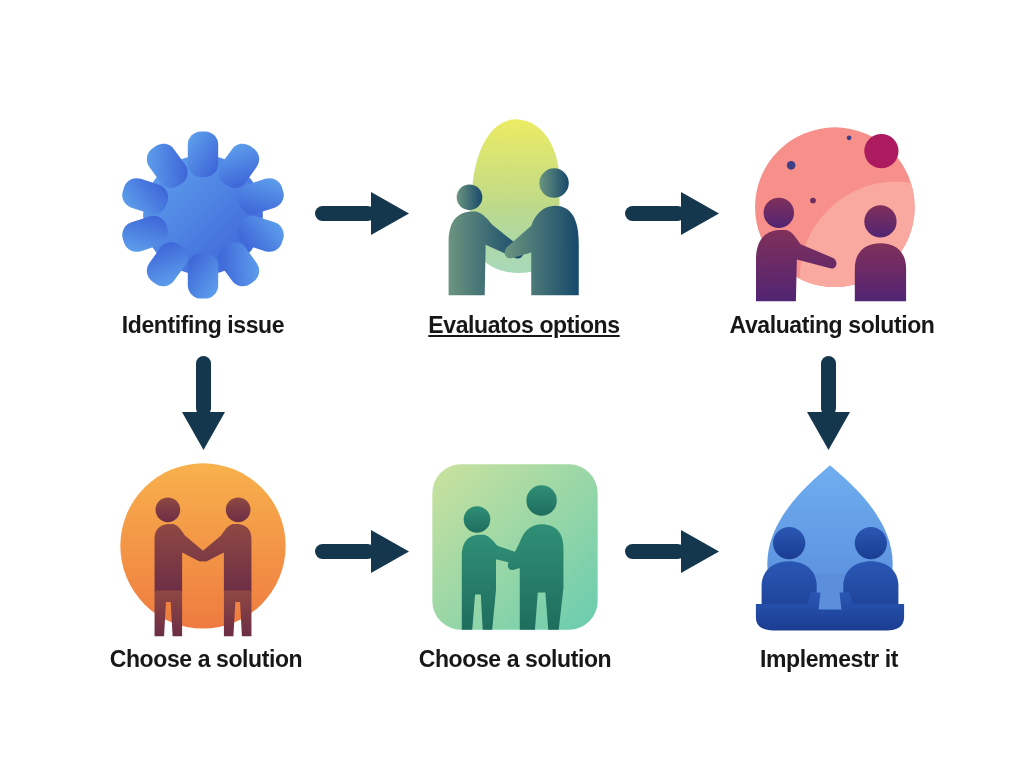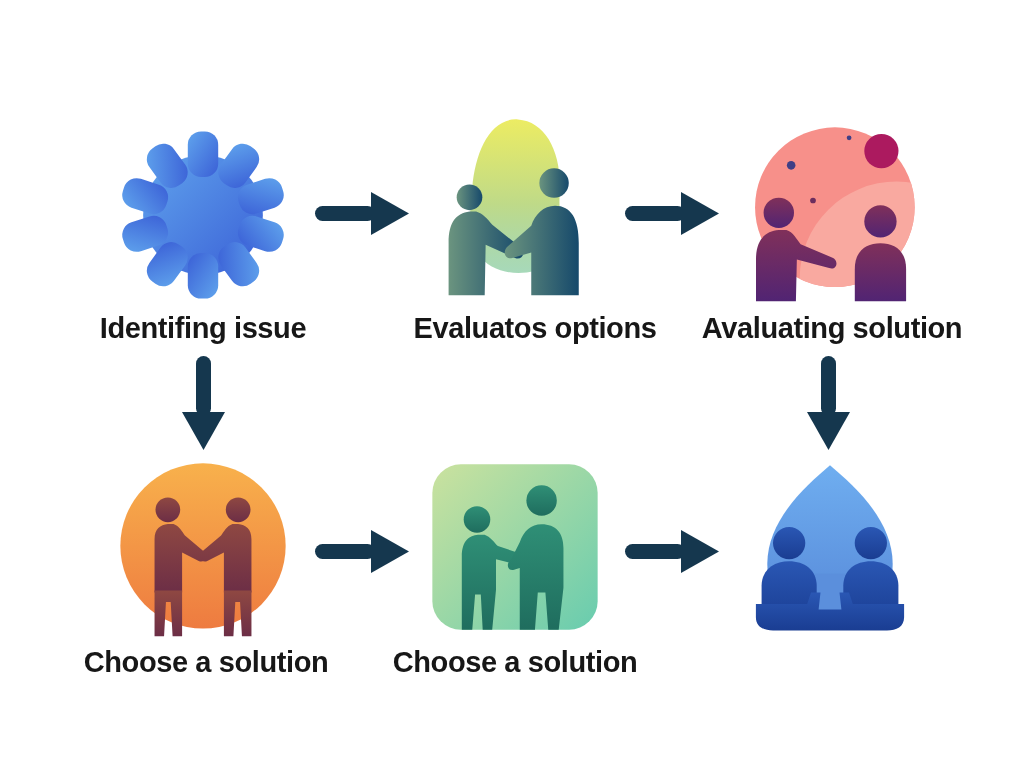--- a/index.html
+++ b/index.html
@@ -4,34 +4,34 @@
 <style>
   html,body{margin:0;padding:0;background:#fff;}
   .canvas{
     position:relative;width:1024px;height:768px;background:#ffffff;
     overflow:hidden;font-family:"Liberation Sans", sans-serif;
   }
   .icon-box{position:absolute;width:190px;height:190px;}
   .icon-box svg{width:100%;height:100%;display:block;}
   .step-label{
     position:absolute;width:340px;text-align:center;
-    font-size:29px;font-weight:700;color:#171717;letter-spacing:-0.4px;
+    font-size:23px;font-weight:700;color:#171717;letter-spacing:-0.4px;
     white-space:nowrap;
   }
   .arrow{position:absolute;}
   .arrow svg{display:block;}
   
   .pos-i1{left:108px;top:120px;}
   .pos-i2{left:422px;top:108px;}
   .pos-i3{left:737px;top:115px;}
   .pos-i4{left:108px;top:450px;}
   .pos-i5{left:420px;top:452px;}
   .pos-i6{left:735px;top:450px;}
   .pos-l1{left:33px;top:312px;}
-  .pos-l2{left:365px;top:312px;}
+  .pos-l2{left:354px;top:312px;text-decoration:underline;}
   .pos-l3{left:662px;top:312px;}
   .pos-l4{left:36px;top:646px;}
   .pos-l5{left:345px;top:646px;}
   .pos-l6{left:659px;top:646px;}
   .pos-a1{left:314px;top:191px;}
   .pos-a2{left:624px;top:191px;}
   .pos-a3{left:181px;top:355px;}
   .pos-a4{left:806px;top:355px;}
   .pos-a5{left:314px;top:529px;}
   .pos-a6{left:624px;top:529px;}
@@ -184,20 +184,21 @@
         <path d="M22,162 L76,162 L80,150 L90,150 L88,168 L112,168 L110,150 L120,150 L124,162 L178,162 L178,176 C178,186 170,190 160,190 L40,190 C30,190 22,186 22,176 Z"></path>
       </g>
     </svg>
   </div>
 
   <div class="step-label pos-l1">Identifing issue</div>
   <div class="step-label pos-l2">Evaluatos options</div>
   <div class="step-label pos-l3">Avaluating solution</div>
   <div class="step-label pos-l4">Choose a solution</div>
   <div class="step-label pos-l5">Choose a solution</div>
+  <div class="step-label pos-l6">Implemestr it</div>
 
   <div class="arrow pos-a1">
     <svg width="96" height="44" viewBox="0 0 96 44">
         <g fill="#15374E">
           <rect x="1" y="15" width="60" height="15" rx="7.5"></rect>
           <path d="M57 1 L95 22.5 L57 44 Z"></path>
         </g>
       </svg>
   </div>
   <div class="arrow pos-a2">

